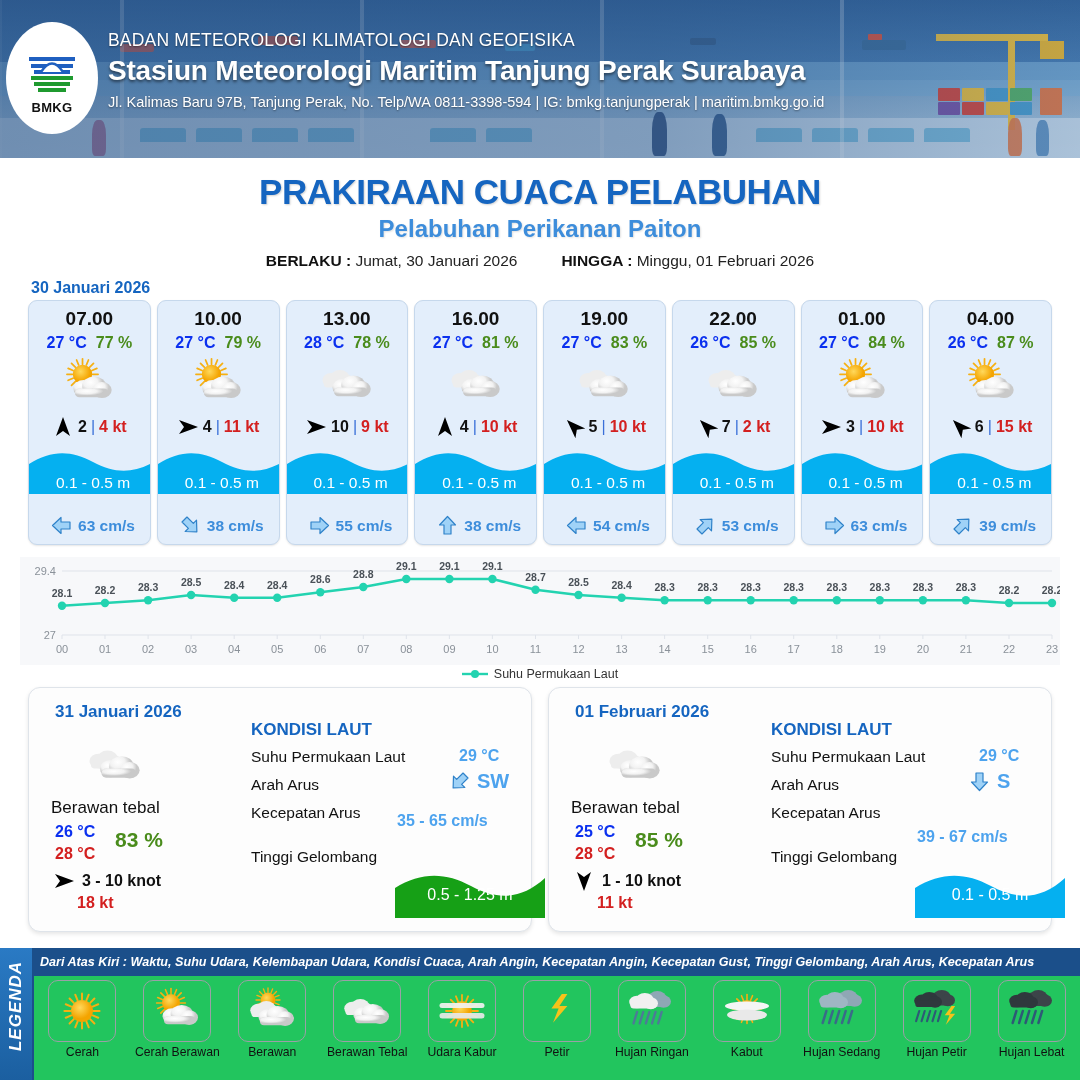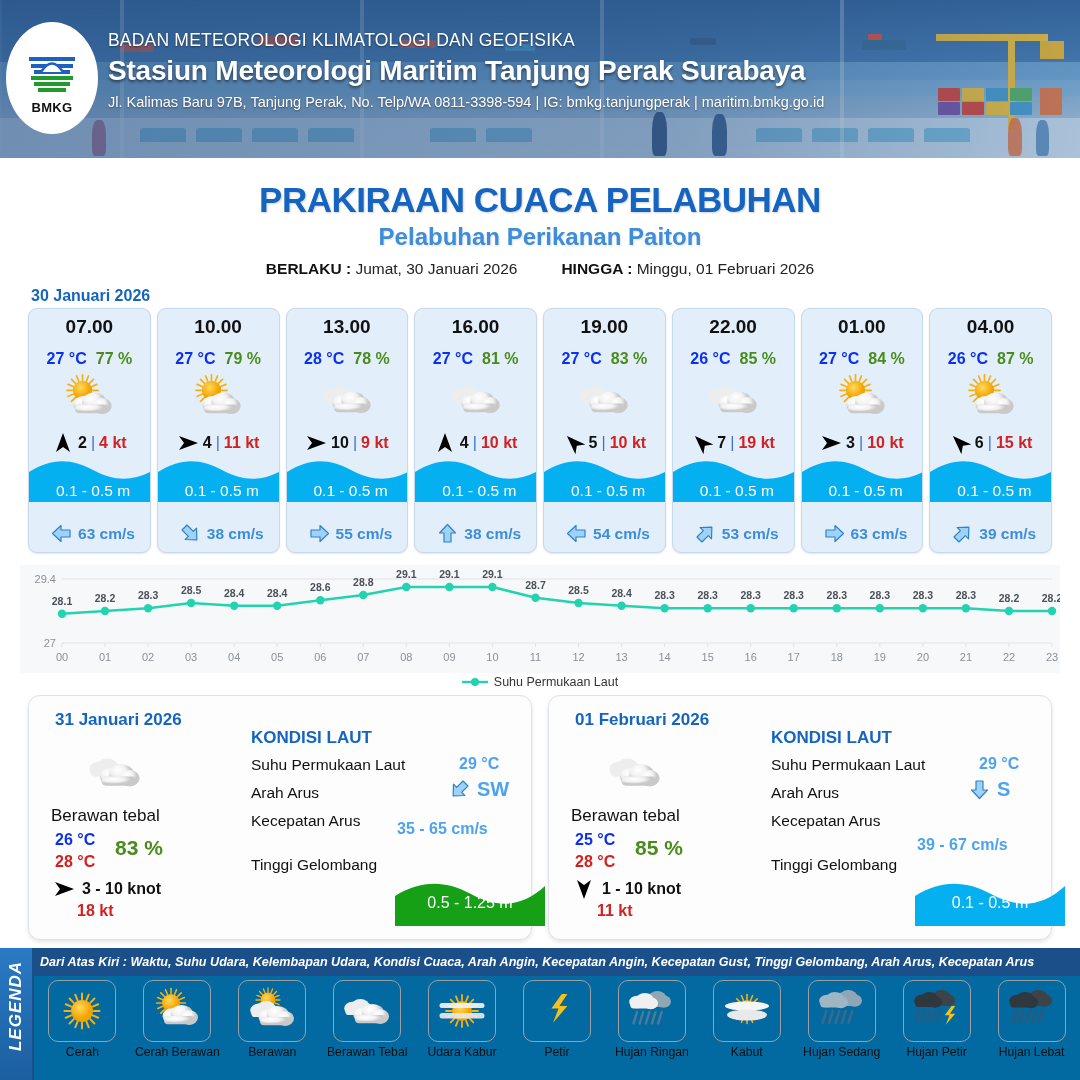--- a/index.html
+++ b/index.html
@@ -47,37 +47,37 @@
   .hdr-text { position:absolute; left:108px; top:30px; z-index:6; }
   .hdr-line1 { font-size:17.5px; font-weight:normal; color:#fff; letter-spacing:.2px;
     text-shadow:0 1px 2px rgba(0,0,0,.45); }
   .hdr-line2 { font-size:28px; font-weight:bold; color:#fff; margin-top:4px;
     text-shadow:0 2px 3px rgba(0,0,0,.5); letter-spacing:-.2px; }
   .hdr-line3 { font-size:14.5px; color:#fff; margin-top:7px;
     text-shadow:0 1px 2px rgba(0,0,0,.45); }
 
   
   .title-main { text-align:center; font-size:35px; font-weight:bold; color:#1565c0;
-    margin-top:22px; letter-spacing:-.5px; text-shadow:1px 1px 2px rgba(0,0,0,.18); }
+    margin-top:14px; letter-spacing:-.5px; text-shadow:1px 1px 2px rgba(0,0,0,.18); }
   .title-sub { text-align:center; font-size:24px; font-weight:bold; color:#3d8ddb;
     margin-top:3px; text-shadow:1px 1px 2px rgba(0,0,0,.12); }
   .validity { display:flex; justify-content:center; gap:44px; margin-top:9px; font-size:15.5px; }
   .validity b { color:#111; font-weight:bold; }
   .validity span { color:#222; }
 
   
   .date-label { margin:9px 0 3px 31px; font-size:16px; font-weight:bold; color:#1565c0; }
   .cards { display:flex; gap:6px; padding:0 28px; }
   .card {
     width:128px; background:#e3eefb; border:1px solid #c6d8ec; border-radius:9px;
     overflow:hidden; position:relative; height:245px;
     box-shadow:0 1px 2px rgba(0,0,0,.10);
   }
   .c-time { text-align:center; font-size:19px; font-weight:bold; color:#111; margin-top:7px; }
-  .c-th { display:flex; justify-content:center; gap:9px; margin-top:12px; font-size:16px; font-weight:bold; }
+  .c-th { display:flex; justify-content:center; gap:9px; margin-top:4px; font-size:16px; font-weight:bold; }
   .c-temp { color:#0b30ef; }
   .c-hum { color:#4a8c1c; }
   .c-icon { height:56px; display:flex; align-items:center; justify-content:center; margin-top:3px; }
   .c-wind { display:flex; align-items:center; justify-content:center; gap:4px; margin-top:5px; font-size:16px; font-weight:bold; }
   .c-wdir { color:#111; }
   .c-sep { color:#3a6fd8; font-weight:normal; }
   .c-gust { color:#d32020; }
   .wave-band { position:absolute; left:0; bottom:50px; width:128px; height:46px; }
   .wave-txt { position:absolute; left:0; bottom:52px; width:128px; text-align:center;
     font-size:15.5px; color:#fff; font-weight:normal; z-index:3; }
@@ -110,21 +110,21 @@
   
   .legenda { position:absolute; left:0; bottom:0; width:1080px; height:132px; background:#1b4f8a; }
   .leg-side { position:absolute; left:0; top:0; width:32px; height:132px;
     background:linear-gradient(180deg,#2a7ac4,#1b5fa0); }
   .leg-side span { position:absolute; left:-32px; top:48px; width:96px;
     transform:rotate(-90deg); color:#fff; font-size:17px; font-weight:bold;
     font-style:italic; letter-spacing:1px; text-align:center; }
   .leg-note { position:absolute; left:40px; top:7px; color:#fff; font-size:12.6px;
     font-style:italic; font-weight:bold; }
   .leg-items { position:absolute; left:34px; top:28px; width:1046px; height:104px;
-    background:#0369a1; display:flex; align-items:flex-start; gap:2px; padding:4px 2px 0 2px; }
+    background:#22c55e; display:flex; align-items:flex-start; gap:2px; padding:4px 2px 0 2px; }
   .leg-item { width:94px; text-align:center; }
   .leg-icon-box { width:68px; height:62px; margin:0 auto; border:1px solid #9aa0a6;
     border-radius:10px; display:flex; align-items:center; justify-content:center; }
   .leg-cap { font-size:12.2px; color:#111; margin-top:3px; }
 
   svg { display:block; }
 </style>
 </head>
 <body>
 
@@ -554,21 +554,21 @@
         </svg>
       </div>
     <div class="c-wind">
       <span>
           <svg width="22" height="22" viewBox="0 0 22 22" style="transform:rotate(315deg)">
     <path d="M11 1 L18 20 L11 15 L4 20 Z" fill="#000"></path>
           </svg>
         </span>
       <span class="c-wdir">7</span>
       <span class="c-sep">|</span>
-      <span class="c-gust">19 kt</span>
+      <span class="c-gust">2 kt</span>
     </div>
     <svg class="wave-band" viewBox="0 0 128 46" preserveAspectRatio="none">
       <path d="M0 16 C 22 2, 42 2, 64 14 C 86 26, 106 26, 128 12 L128 46 L0 46 Z" fill="#05b0f0"></path>
     </svg>
     <div class="wave-txt">0.1 - 0.5 m</div>
     <div class="c-cur">
       <span>
           <svg width="21" height="21" viewBox="0 0 21 21" style="transform:rotate(45deg)">
     <path d="M10.5 1.5 L18.5 10 L14 10 L14 19 L7 19 L7 10 L2.5 10 Z" fill="#9fd2f7" stroke="#2f82c9" stroke-width="1.2" stroke-linejoin="round"></path>
           </svg>

